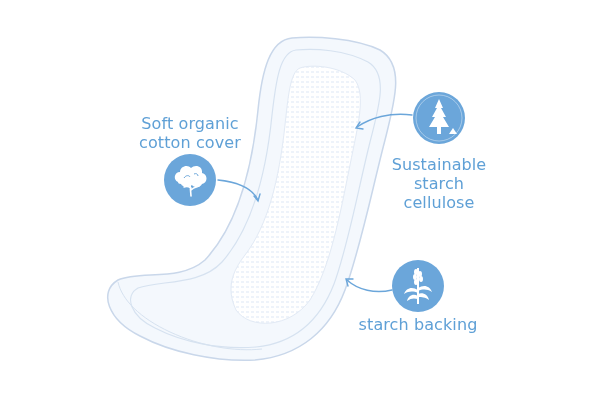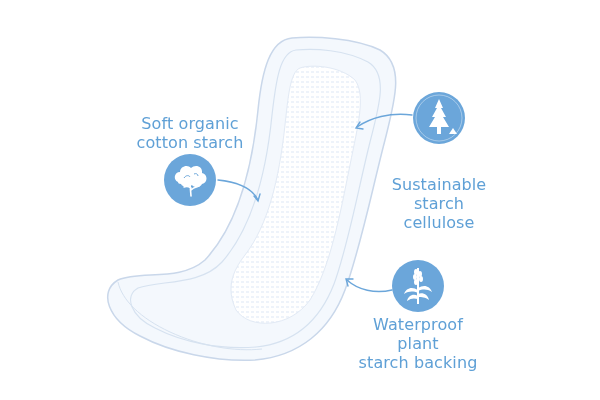--- a/index.html
+++ b/index.html
@@ -39,38 +39,38 @@
       <path d="M412,115 C390,112 370,118 357,127"></path>
       <path d="M360,122 L356,128 L363,129"></path>
 
       <path d="M392,290 C375,294 358,290 347,280"></path>
       <path d="M348,286 L346,279 L353,279"></path>
     </g>
   </svg>
 
   <div class="label" style="left:130px; top:114px; width:120px;">
     <span>Soft organic</span>
-    <span>cotton starch</span>
+    <span>cotton cover</span>
   </div>
   <div class="icon-circle" style="left:164px; top:154px; width:52px; height:52px;">
     <svg width="52" height="52" viewBox="0 0 52 52">
       <path d="M14,28 C9,26 10,18 16,18 C16,12 24,10 27,14 C31,10 39,12 38,19 C44,20 44,29 38,30 C36,34 30,34 28,31 C25,34 18,33 17,30 C15,30 14,29 14,28 Z" fill="#ffffff"></path>
       <path d="M26,30 L27,42 M27,36 C30,33 33,33 35,32 M27,34 C24,32 22,32 20,33" stroke="#ffffff" stroke-width="1.6" fill="none" stroke-linecap="round"></path>
       <path d="M20,24 C22,21 25,21 26,23 M30,20 C32,19 34,20 34,22" stroke="#6ba6da" stroke-width="1" fill="none"></path>
     </svg>
   </div>
 
   <div class="icon-circle" style="left:413px; top:92px; width:52px; height:52px;">
     <svg width="52" height="52" viewBox="0 0 52 52">
       <path d="M26,7 L30,16 L28,16 L33,25 L30,25 L36,35 L28,35 L28,42 L24,42 L24,35 L16,35 L22,25 L19,25 L24,16 L22,16 Z" fill="#ffffff"></path>
       <path d="M36,42 L40,36 L44,42 Z" fill="#ffffff"></path>
       <circle cx="26" cy="26" r="23" fill="none" stroke="#ffffff" stroke-width="0.8" opacity="0.5"></circle>
     </svg>
   </div>
-  <div class="label" style="left:380px; top:155px; width:118px;margin-top:20px;">
+  <div class="label" style="left:380px; top:155px; width:118px;">
     <span>Sustainable</span>
     <span>starch cellulose</span>
   </div>
 
   <div class="icon-circle" style="left:392px; top:260px; width:52px; height:52px;">
     <svg width="52" height="52" viewBox="0 0 52 52">
       <path d="M26,8 L26,44" stroke="#ffffff" stroke-width="2"></path>
       <g fill="#ffffff">
         <ellipse cx="24" cy="12" rx="2" ry="3"></ellipse>
         <ellipse cx="28" cy="14" rx="2" ry="3"></ellipse>
@@ -78,16 +78,15 @@
         <ellipse cx="29" cy="19" rx="2" ry="3"></ellipse>
         <ellipse cx="24" cy="22" rx="2" ry="3"></ellipse>
         <path d="M26,30 C20,26 14,28 12,34 C17,31 21,31 26,33 Z"></path>
         <path d="M26,28 C32,24 38,26 40,32 C35,29 31,29 26,31 Z"></path>
         <path d="M26,36 C21,33 16,36 15,41 C19,38 22,38 26,39 Z"></path>
         <path d="M26,34 C31,32 36,35 37,40 C33,37 30,37 26,37 Z"></path>
       </g>
     </svg>
   </div>
   <div class="label" style="left:350px; top:315px; width:136px;">
-    <span>Waterproof plant</span>
     <span>starch backing</span>
   </div>
 </div>
 
 </body></html>

